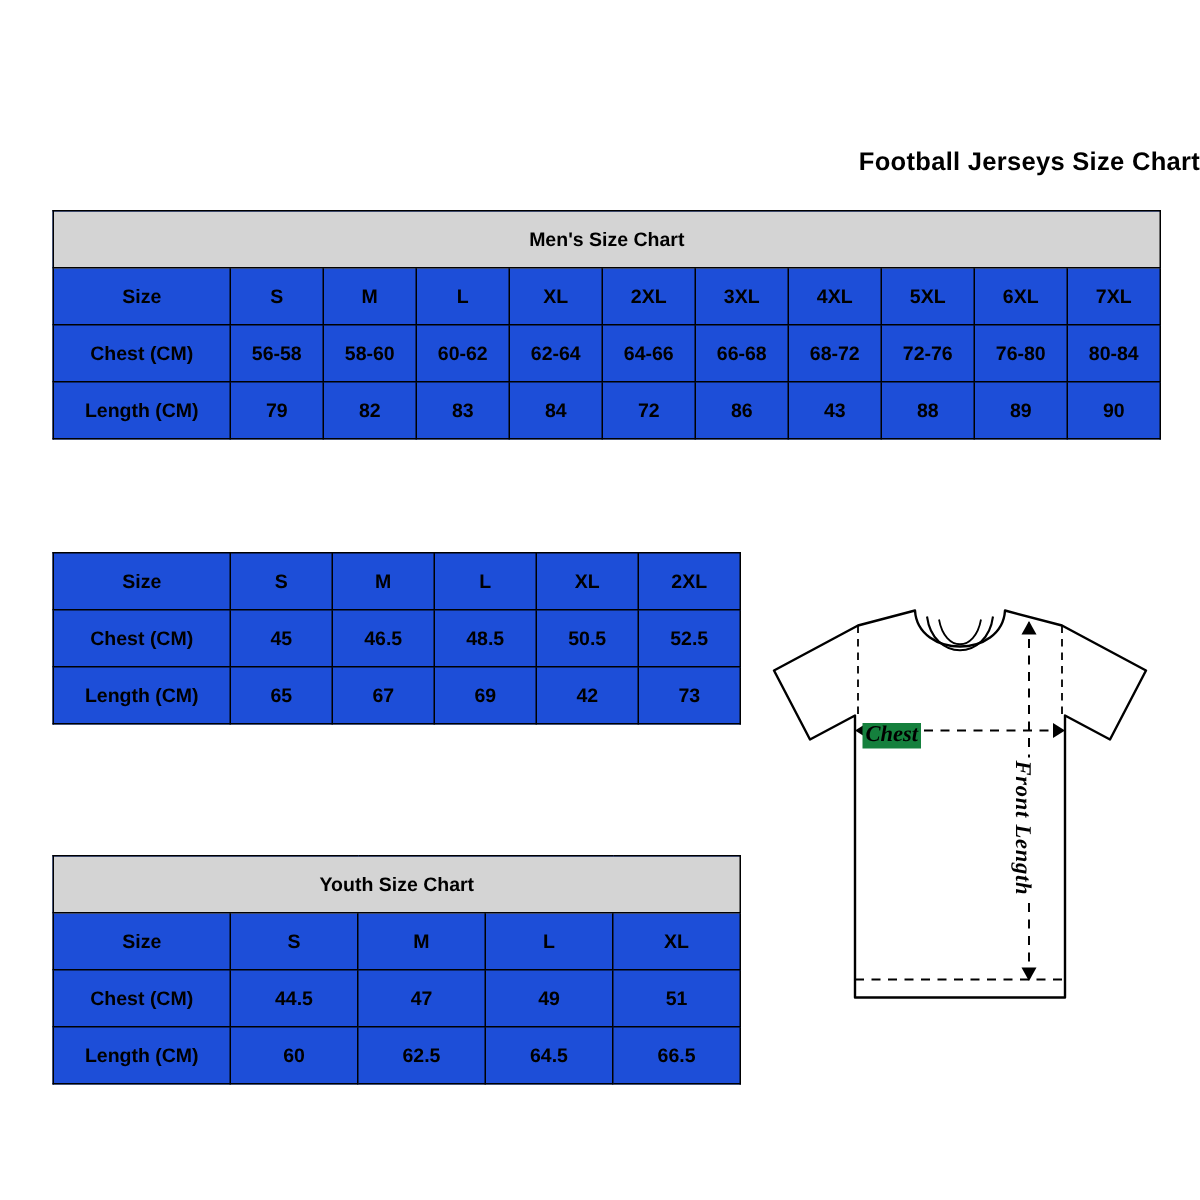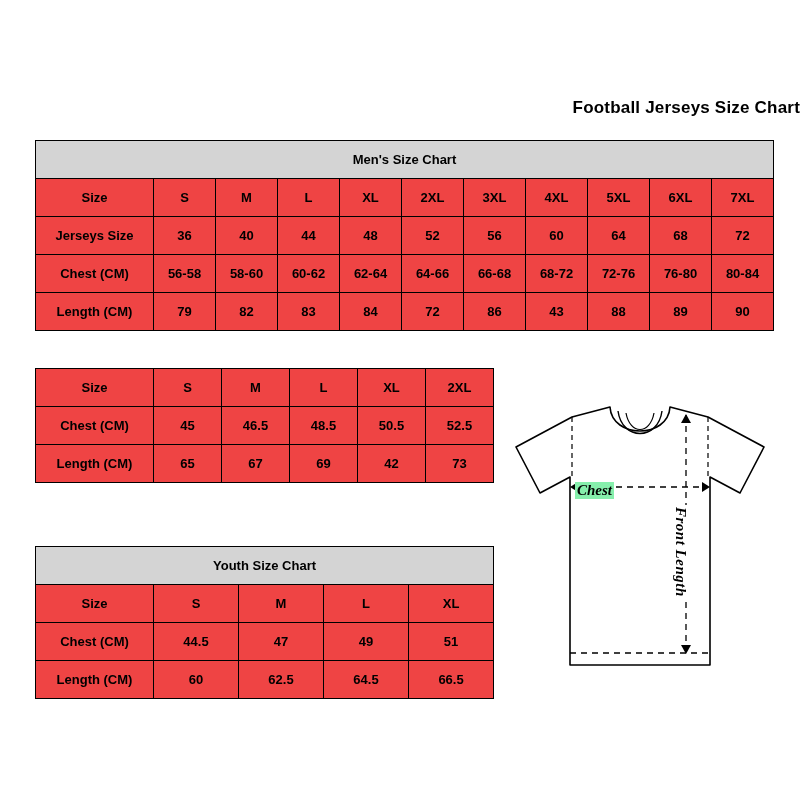--- a/index.html
+++ b/index.html
@@ -21,21 +21,21 @@
     left: 0;
     width: 800px;
     text-align: right;
     font-size: 17px;
     font-weight: bold;
     letter-spacing: 0.2px;
   }
   table.size-table {
     border-collapse: collapse;
     table-layout: fixed;
-    background: #ef4444;
+    background: #1d4ed8;
   }
   table.size-table td, table.size-table th {
     border: 1px solid #000000;
     text-align: center;
     vertical-align: middle;
     font-size: 13px;
     font-weight: bold;
     padding: 0;
     height: 38px;
     box-sizing: border-box;
@@ -77,21 +77,21 @@
   }
   .shirt-wrap svg { display: block; }
   .lbl-chest {
     position: absolute;
     left: 575px;
     top: 482px;
     font-size: 15px;
     font-style: italic;
     font-weight: bold;
     font-family: "Liberation Serif", serif;
-    background: #86efac;
+    background: #15803d;
     padding: 0 2px;
   }
   .lbl-frontlength {
     position: absolute;
     left: 672px;
     top: 505px;
     font-size: 15px;
     font-style: italic;
     font-weight: bold;
     font-family: "Liberation Serif", serif;
@@ -132,33 +132,20 @@
         <td>L</td>
         <td>XL</td>
         <td>2XL</td>
         <td>3XL</td>
         <td>4XL</td>
         <td>5XL</td>
         <td>6XL</td>
         <td>7XL</td>
       </tr>
       <tr>
-        <td class="row-label">Jerseys Size</td>
-        <td>36</td>
-        <td>40</td>
-        <td>44</td>
-        <td>48</td>
-        <td>52</td>
-        <td>56</td>
-        <td>60</td>
-        <td>64</td>
-        <td>68</td>
-        <td>72</td>
-      </tr>
-      <tr>
         <td class="row-label">Chest (CM)</td>
         <td>56-58</td>
         <td>58-60</td>
         <td>60-62</td>
         <td>62-64</td>
         <td>64-66</td>
         <td>66-68</td>
         <td>68-72</td>
         <td>72-76</td>
         <td>76-80</td>
@@ -214,21 +201,21 @@
         <td>67</td>
         <td>69</td>
         <td>42</td>
         <td>73</td>
       </tr>
     </tbody>
   </table>
 </div>
 
 <div class="youth-wrap">
-  <table class="size-table" style="width:458px;">
+  <table class="size-table" style="width:458px;margin-top:24px;">
     <colgroup>
       <col style="width:118px">
       <col style="width:85px">
         <col style="width:85px">
         <col style="width:85px">
         <col style="width:85px">
     </colgroup>
     <tbody>
       <tr class="tbl-header">
         <td colspan="5">Youth Size Chart</td>

